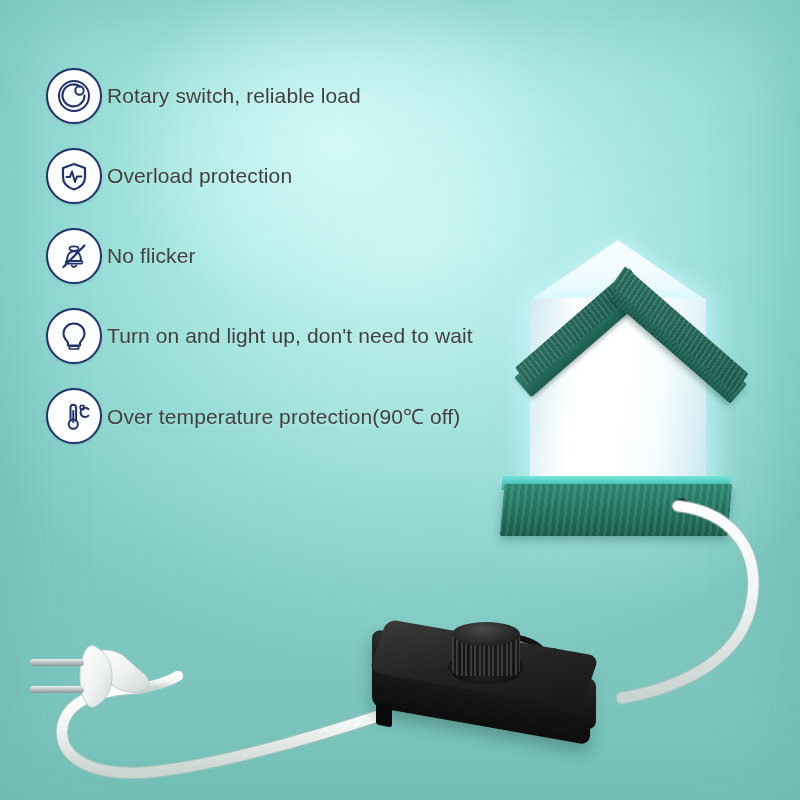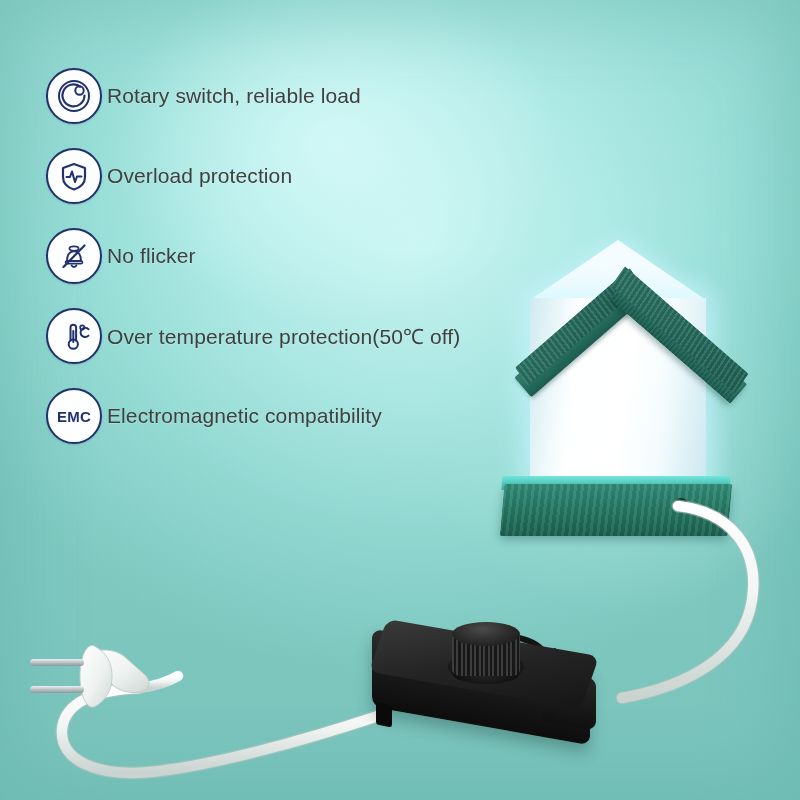--- a/index.html
+++ b/index.html
@@ -311,40 +311,44 @@
           <rect x="11.5" y="25" width="17" height="2.6" rx="1.3" fill="none" stroke="#22306e" stroke-width="1.6"></rect>
           <path d="M17.6 29.4 A2.6 2.6 0 0 0 22.4 29.4" fill="none" stroke="#22306e" stroke-width="1.8" stroke-linecap="round"></path>
           <ellipse cx="20" cy="12.6" rx="4.6" ry="2.2" fill="none" stroke="#22306e" stroke-width="1.7"></ellipse>
           <line x1="9.5" y1="31" x2="30.5" y2="9.5" stroke="#22306e" stroke-width="2.2" stroke-linecap="round"></line>
         </svg>
       </div>
       <div class="feature-label">No flicker</div>
     </div>
 
 
+    <div class="feature-row">
+      <div class="feature-icon">
+        <svg width="40" height="40" viewBox="0 0 40 40">
+          <path d="M20 7.5 C13.8 7.5 9.5 12 9.5 17.6 C9.5 21.6 12 24.3 14 26.6 L14 29.5 L26 29.5 L26 26.6 C28 24.3 30.5 21.6 30.5 17.6 C30.5 12 26.2 7.5 20 7.5 Z" fill="none" stroke="#22306e" stroke-width="2.1" stroke-linejoin="round"></path>
+          <rect x="14.5" y="29.5" width="11" height="4.2" rx="1.2" fill="#22306e"></rect>
+          <line x1="16.3" y1="31.6" x2="23.7" y2="31.6" stroke="#f2f6ff" stroke-width="1.1"></line>
+        </svg>
+      </div>
+      <div class="feature-label">Turn on and light up, don't need to wait</div>
+    </div>
 
     <div class="feature-row">
       <div class="feature-icon">
         <svg width="40" height="40" viewBox="0 0 40 40">
           <path d="M16.5 25.5 V11.5 a2.8 2.8 0 0 1 5.6 0 V25.5" fill="none" stroke="#22306e" stroke-width="2"></path>
           <circle cx="19.3" cy="28.2" r="4.6" fill="none" stroke="#22306e" stroke-width="2"></circle>
           <line x1="19.3" y1="15" x2="19.3" y2="26" stroke="#22306e" stroke-width="2" stroke-linecap="round"></line>
           <circle cx="28.2" cy="11.5" r="2.1" fill="none" stroke="#22306e" stroke-width="1.7"></circle>
           <path d="M34.5 13.2 a4.6 4.6 0 1 0 0 6.4" fill="none" stroke="#22306e" stroke-width="2" stroke-linecap="round"></path>
         </svg>
       </div>
-      <div class="feature-label">Over temperature protection(50℃ off)</div>
+      <div class="feature-label">Over temperature protection(90℃ off)</div>
     </div>
 
-    <div class="feature-row">
-      <div class="feature-icon">
-        <span class="emc-text">EMC</span>
-      </div>
-      <div class="feature-label">Electromagnetic compatibility</div>
-    </div>
 
   </div>
 
   <div class="lamp">
     <div class="lamp-glow"></div>
     <div class="house-gable"></div>
     <div class="house-body"></div>
     <div class="house-body-shade"></div>
     <div class="roof-left"></div>
     <div class="roof-left-top"></div>

